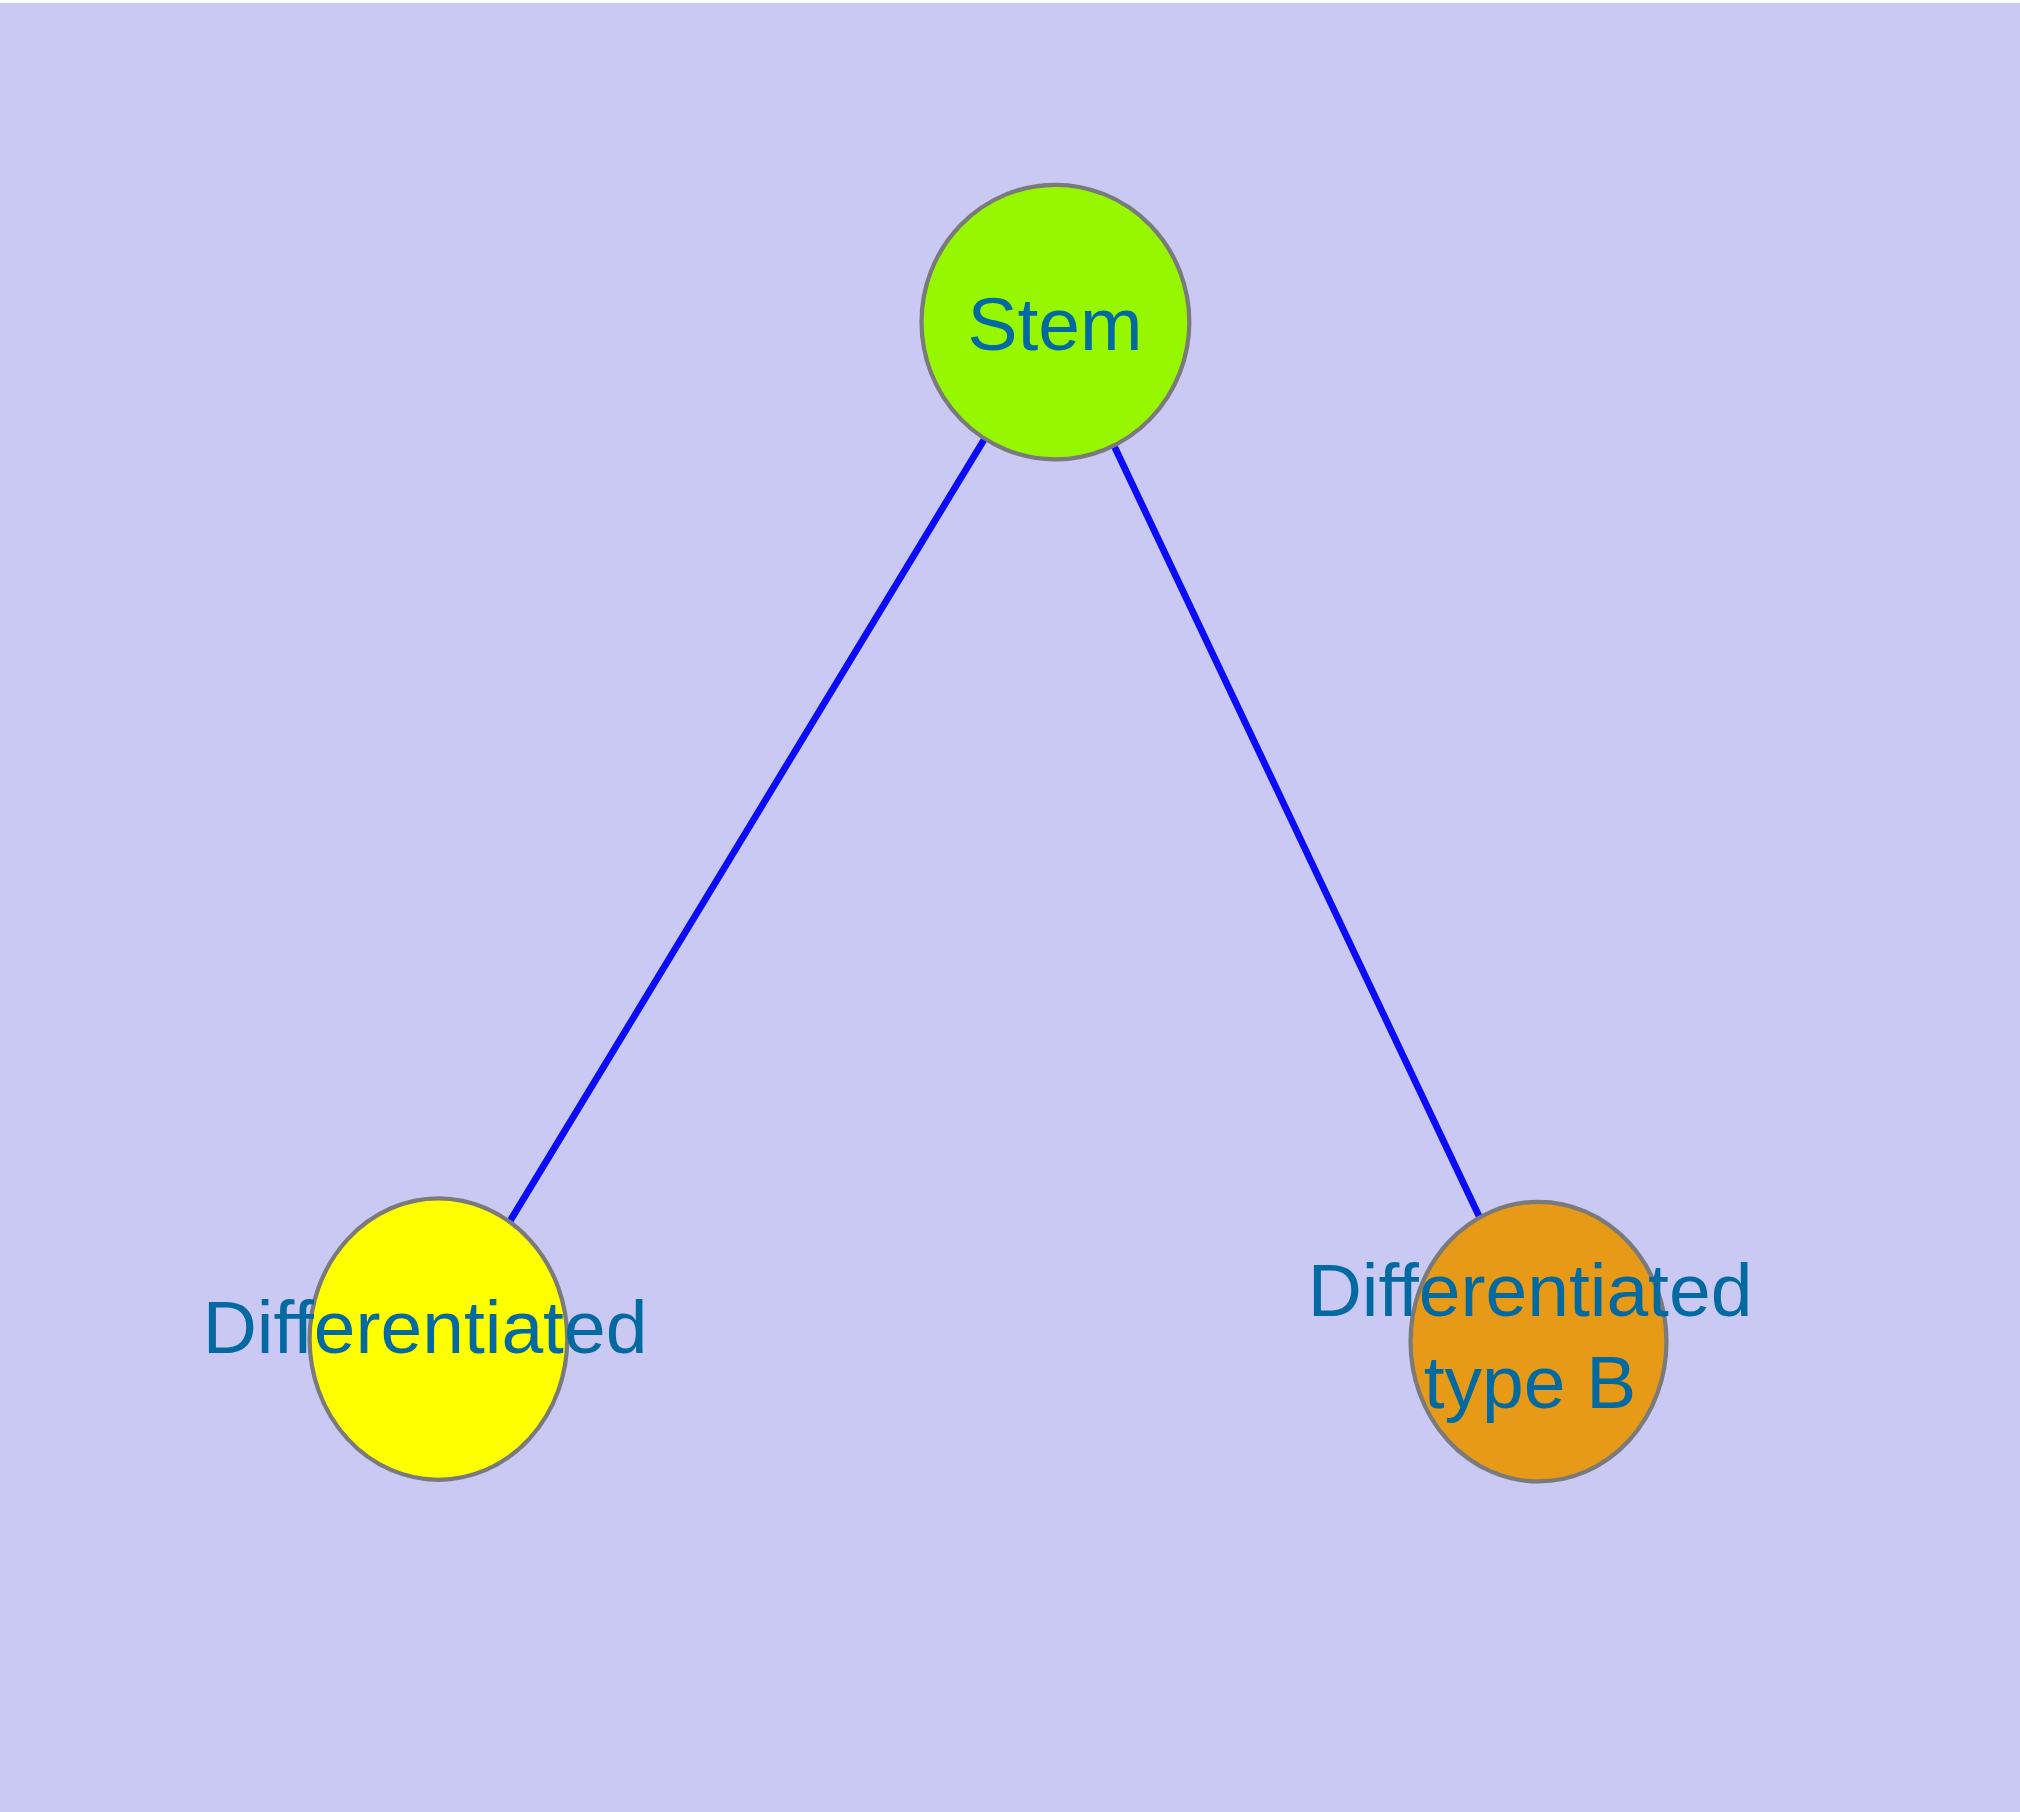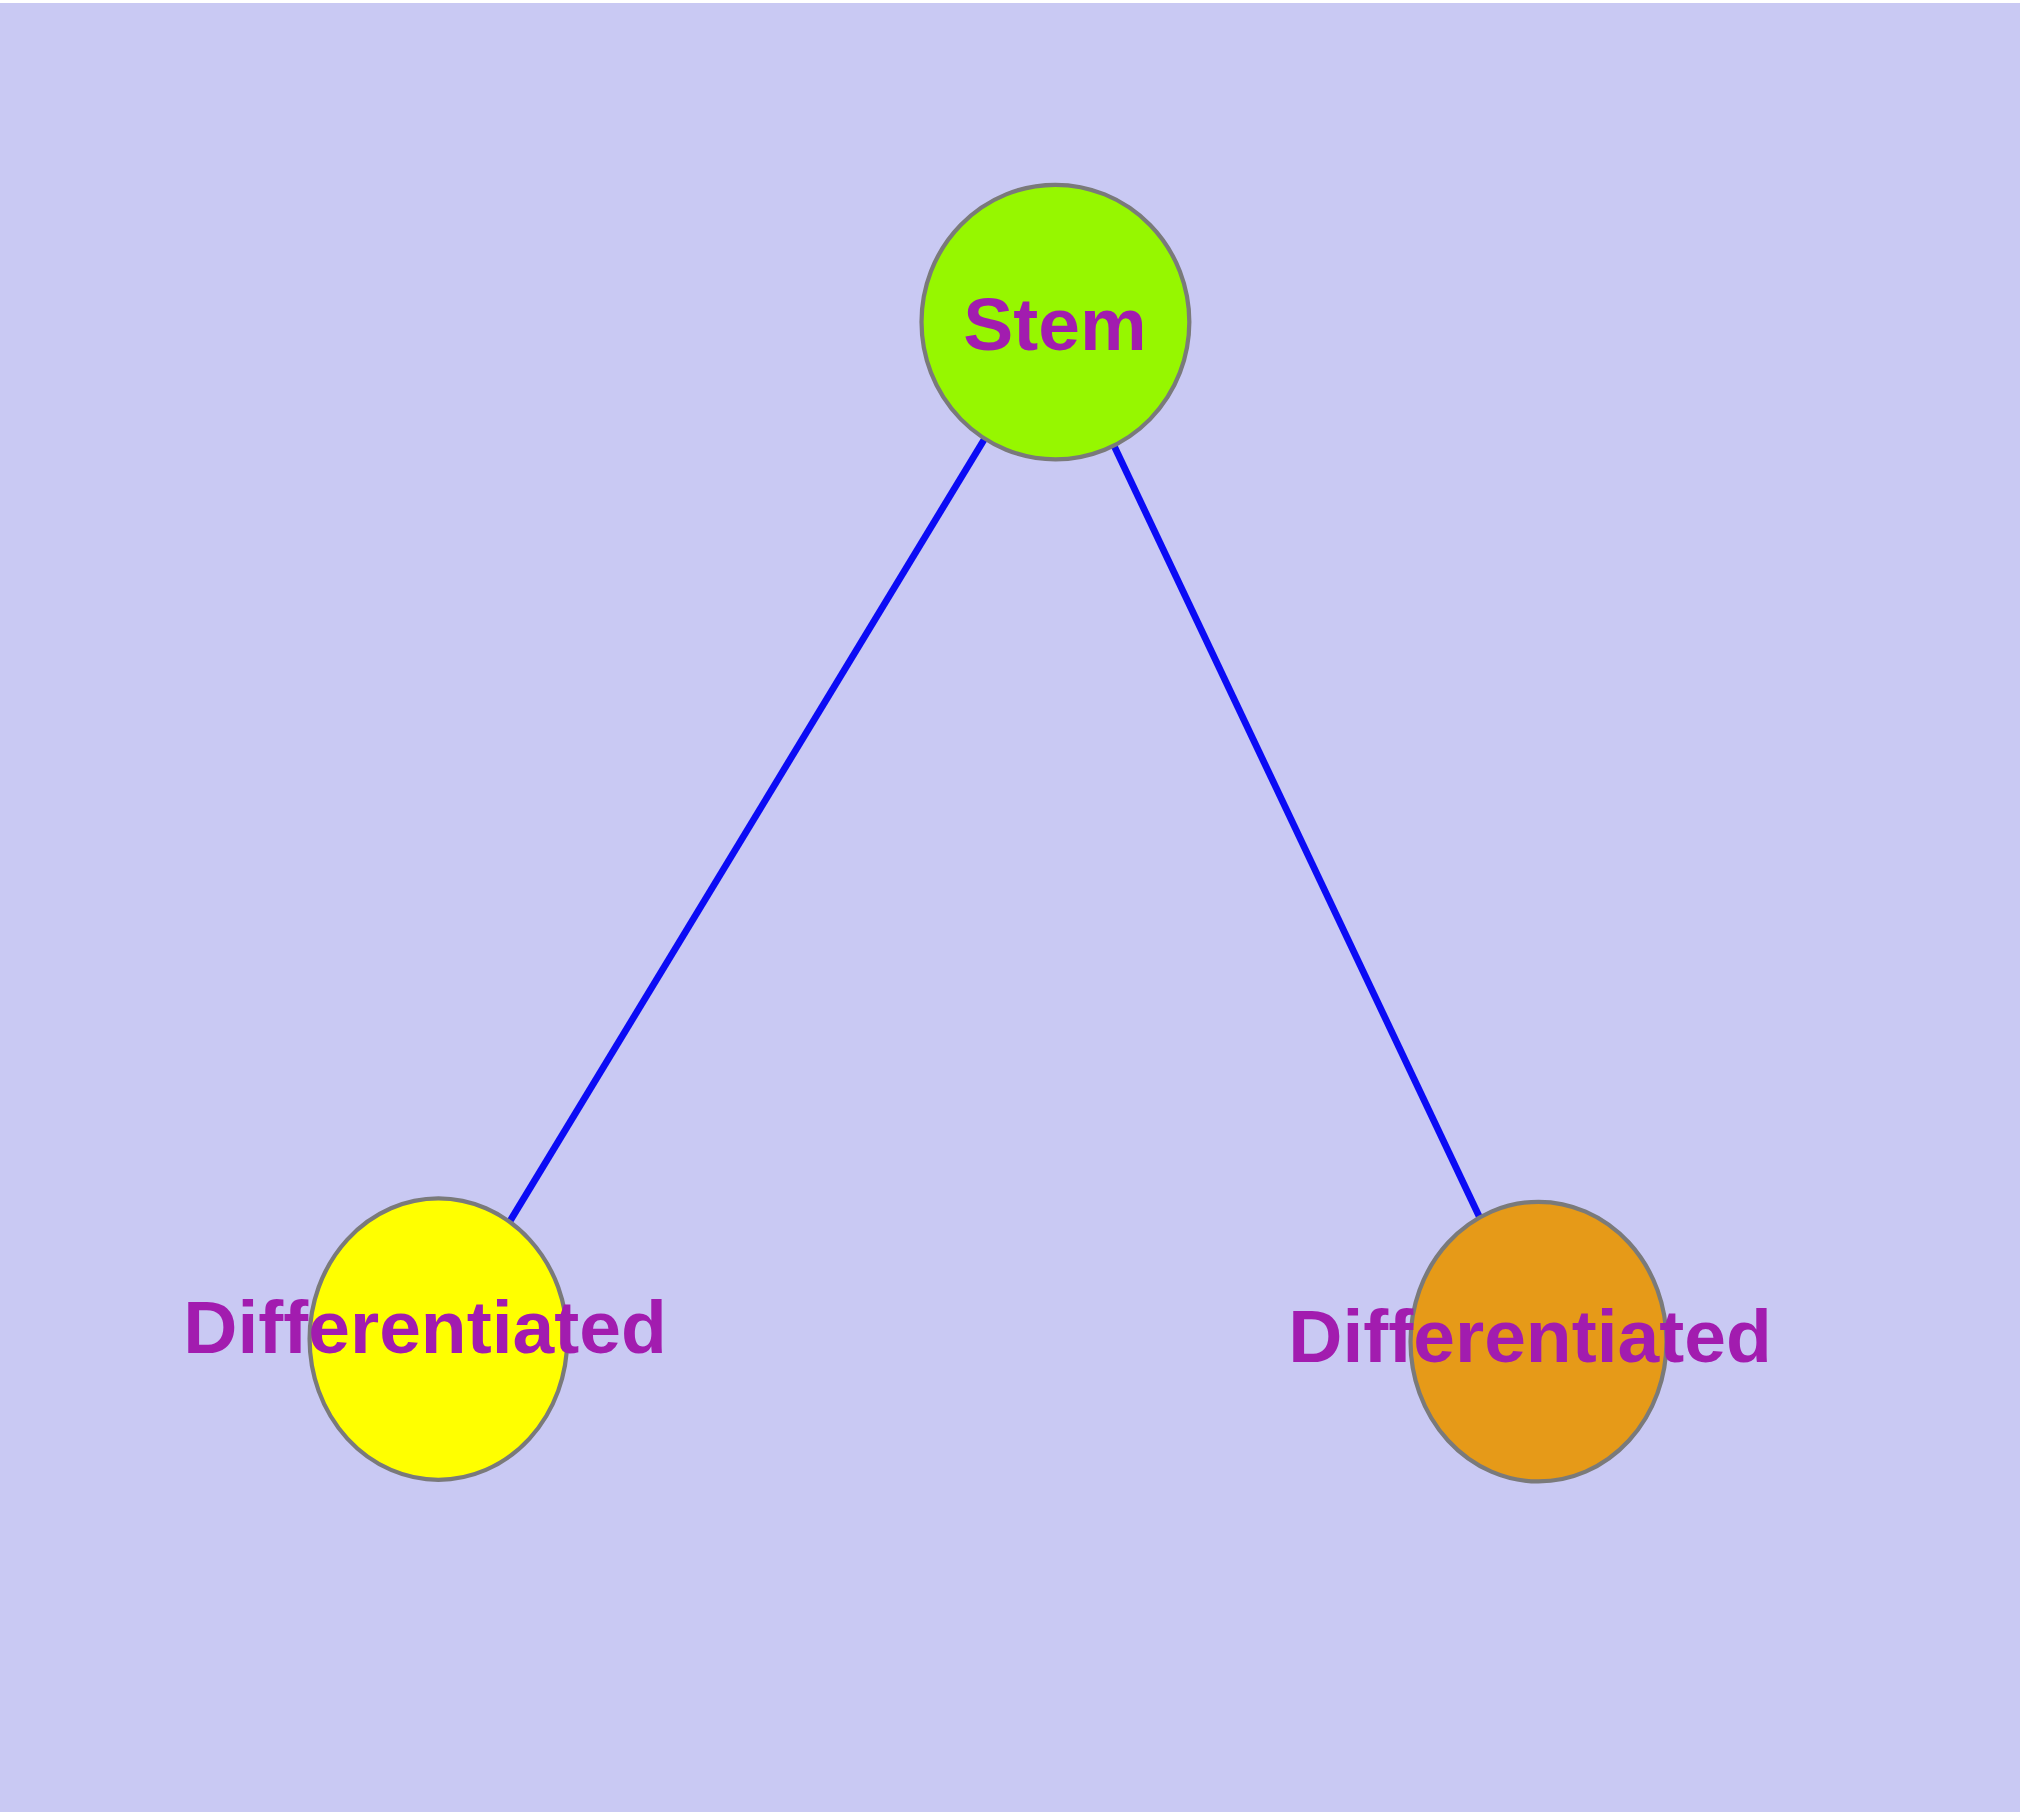--- a/index.html
+++ b/index.html
@@ -31,22 +31,22 @@
     left: 0;
     top: 0;
     width: 100%;
     height: 100%;
     display: block;
   }
   .node-label {
     position: absolute;
     transform: translate(-50%, -50%);
     text-align: center;
-    color: #a21caf;
-    font-weight: 700;
+    color: #0369a1;
+    font-weight: 400;
     font-size: 75px;
     line-height: 92px;
     white-space: nowrap;
     letter-spacing: 0px;
   }
   .label-stem   { left: 1055px; top: 324px;  }
   .label-type-a { left: 425px;  top: 1327px; }
   .label-type-b { left: 1530px; top: 1336px; }
   .label-line { display: block; }
 </style>
@@ -68,17 +68,18 @@
   <div class="node-label label-stem">
     <span class="label-line">Stem</span>
   </div>
 
   <div class="node-label label-type-a">
     <span class="label-line">Differentiated</span>
   </div>
 
   <div class="node-label label-type-b">
     <span class="label-line">Differentiated</span>
+    <span class="label-line">type B</span>
   </div>
 
   <div class="top-margin"></div>
 </div>
 
 
 </body></html>

